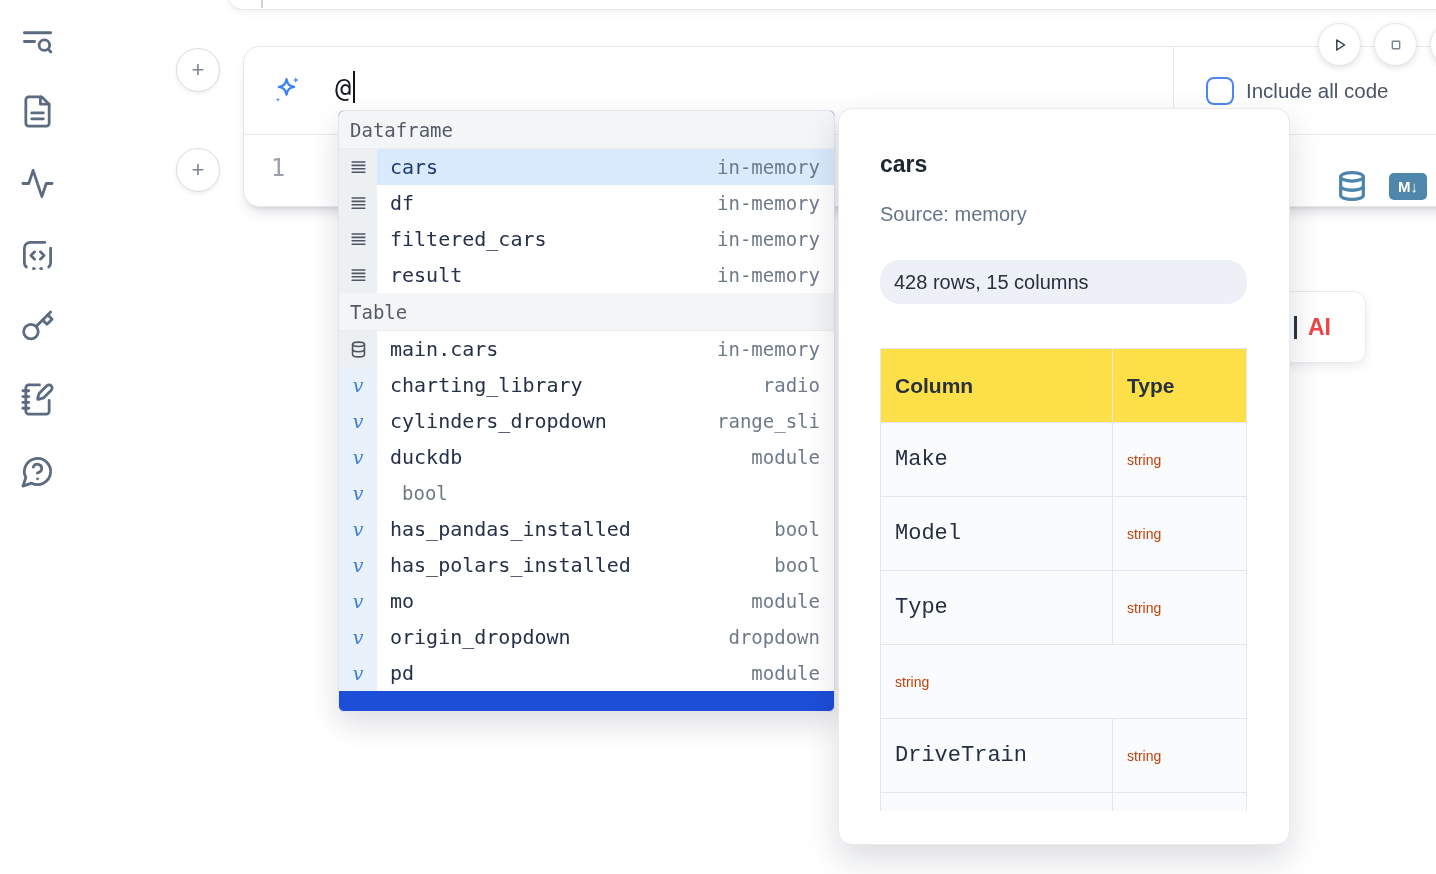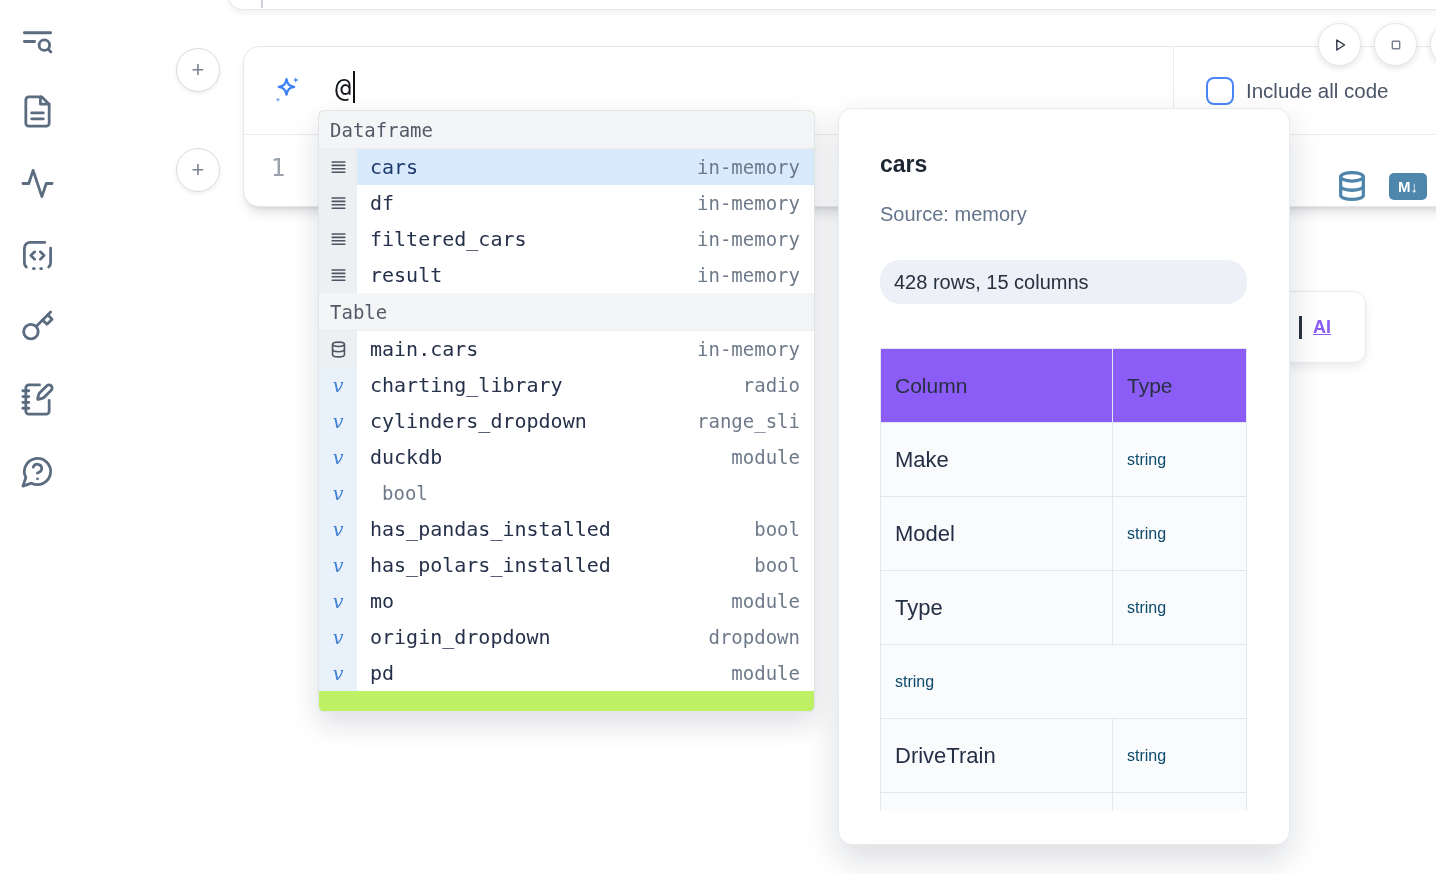--- a/index.html
+++ b/index.html
@@ -56,25 +56,25 @@
                box-shadow:0 2px 6px rgba(20,30,50,.13);
                display:flex; align-items:center; justify-content:center; }
   .round-btn svg { width:22px; height:22px; fill:none; stroke-linejoin:round; }
 
   
   .ai-card { position:absolute; left:1152px; top:291px; width:214px; height:72px; z-index:5;
              background:#fff; border:1px solid #e9ebef; border-radius:12px; cursor:pointer;
              box-shadow:0 4px 10px rgba(20,30,50,.08);
              display:flex; align-items:center; justify-content:flex-end; padding-right:34px; }
   .ai-card .bar { width:3px; height:23px; background:#2a3342; margin-right:11px; }
-  .ai-card .lbl { font-size:18px; font-weight:bold; color:#8b5cf6;text-decoration:underline; }
-
-  
-  .dropdown { position:absolute; left:318px; top:110px; width:497px; height:602px; z-index:25;
-              background:#bef264; border:1px solid #e2e5ea; border-radius:6px; overflow:hidden;
+  .ai-card .lbl { font-size:23px; font-weight:bold; color:#ef4444; }
+
+  
+  .dropdown { position:absolute; left:338px; top:110px; width:497px; height:602px; z-index:25;
+              background:#1d4ed8; border:1px solid #e2e5ea; border-radius:6px; overflow:hidden;
               box-shadow:0 12px 28px rgba(15,23,42,.14); font-family:"DejaVu Sans Mono", monospace; }
   .ac-header { height:38px; background:#f4f5f7; color:#535b68; font-size:19px;
                display:flex; align-items:center; padding-left:11px; border-bottom:1px solid #ececef; }
   .ac-row { height:36px; display:flex; align-items:stretch; cursor:pointer; }
   .ac-gutter { width:38px; flex:none; background:#edf0f3; display:flex; align-items:center; justify-content:center; }
   .ac-gutter.var { background:#e9f1fa; }
   .ac-gutter svg { width:19px; height:19px; stroke:#4d5562; stroke-width:2; fill:none; stroke-linecap:round; }
   .var-glyph { font-family:"DejaVu Serif", serif; font-style:italic; color:#3d7fd4; font-size:19px; }
   .ac-body { flex:1; display:flex; align-items:center; justify-content:space-between;
              padding:0 14px 0 13px; background:#fff; min-width:0; }
@@ -90,25 +90,25 @@
   .panel-title { position:absolute; left:41px; top:42px; font-size:23px; font-weight:bold; color:#1b2534; }
   .panel-source { position:absolute; left:41px; top:94px; font-size:20px; color:#64748b; }
   .shape-pill { position:absolute; left:41px; top:151px; width:367px; height:44px; background:#edf1f7;
                 border-radius:20px; display:flex; align-items:center; padding-left:14px;
                 font-size:20px; color:#27303f; }
   .schema-table { position:absolute; left:41px; top:239px; width:367px; height:463px; overflow:hidden;
                   border:1px solid #e2e7ee; border-bottom:none; }
   .tr { display:flex; height:74px; border-bottom:1px solid #e2e7ee; }
   .tr .c1 { width:232px; border-right:1px solid #e2e7ee; display:flex; align-items:center; padding-left:14px; }
   .tr .c2 { flex:1; display:flex; align-items:center; padding-left:14px; }
-  .tr.head { background:#8b5cf6; }
+  .tr.head { background:#fde047;font-weight:bold; }
   .tr.head .c1,.tr.head .c2 { font-size:21px; color:#27303f; }
   .tr.body { background:#fafbfc; }
-  .tr.body .c1 { font-family:Liberation Sans, sans-serif; font-size:22px; color:#242f45; }
-  .tr.body .c2 { font-size:16px; color:#0c4a6e; }
+  .tr.body .c1 { font-family:Liberation Mono, monospace; font-size:22px; color:#242f45; }
+  .tr.body .c2 { font-size:14px; color:#c2410c; }
 </style>
 </head>
 <body>
 
 <nav class="sidebar">
   <button class="sb-btn" style="top:22px">
     <svg viewBox="0 0 24 24">
         <path d="M21 6H3"></path>
         <path d="M10 12H3"></path>
         <circle cx="16.7" cy="14.5" r="3.6"></circle>

